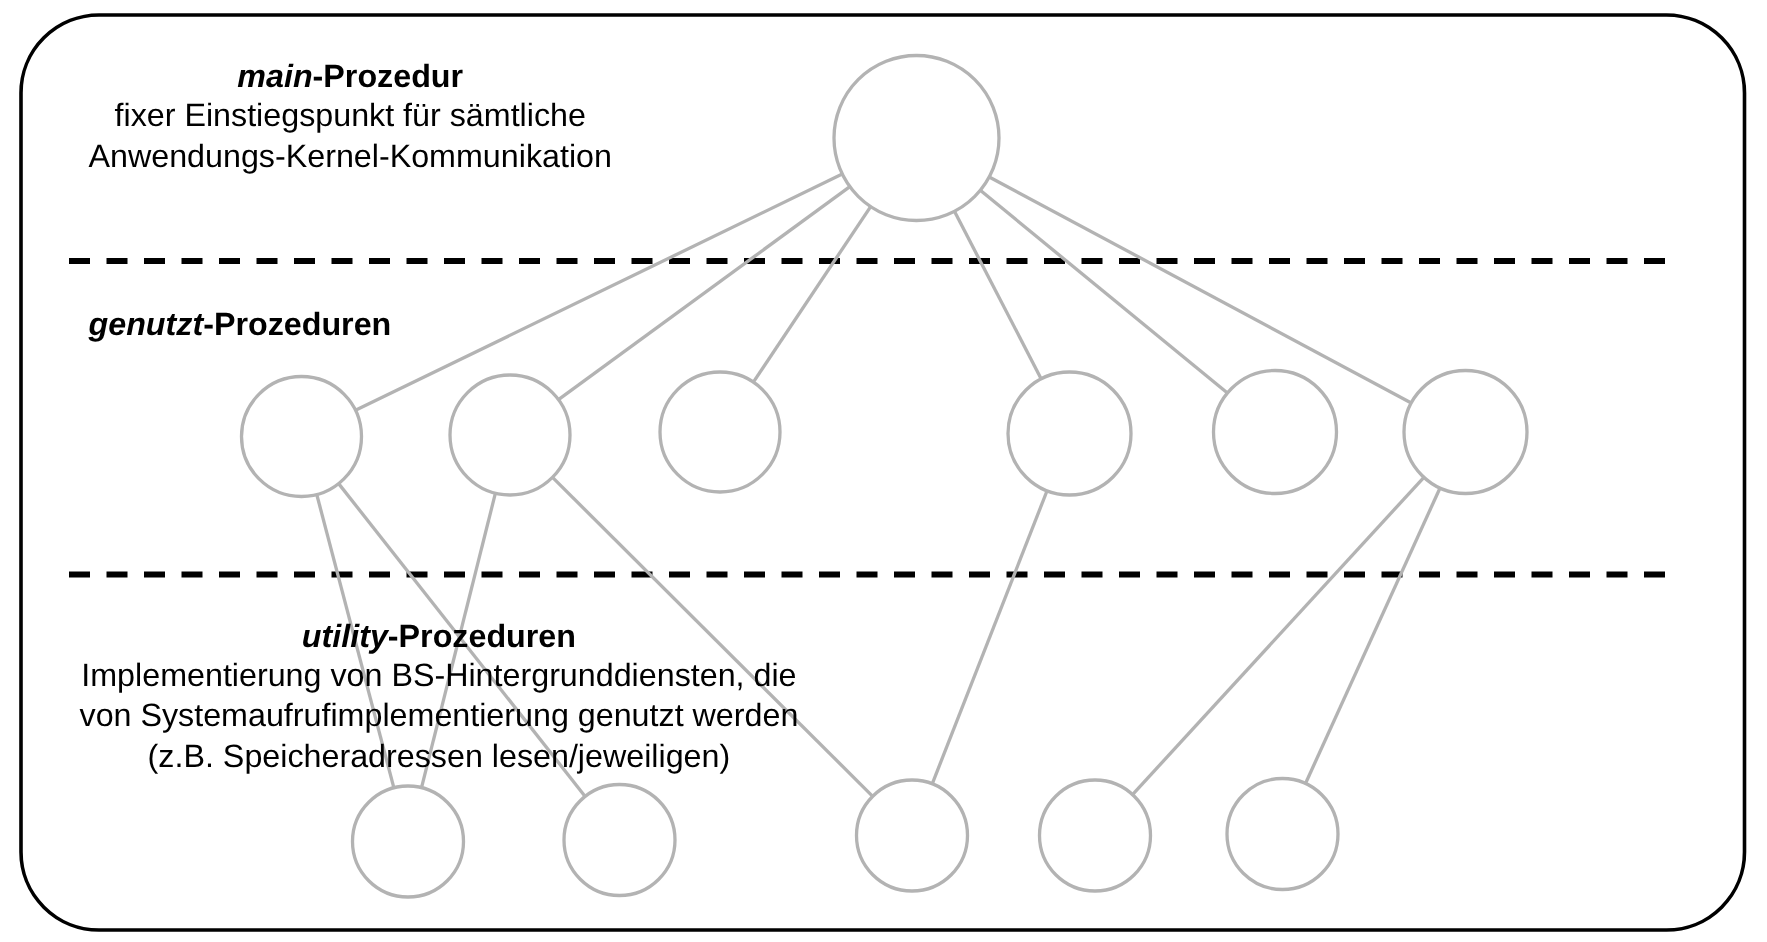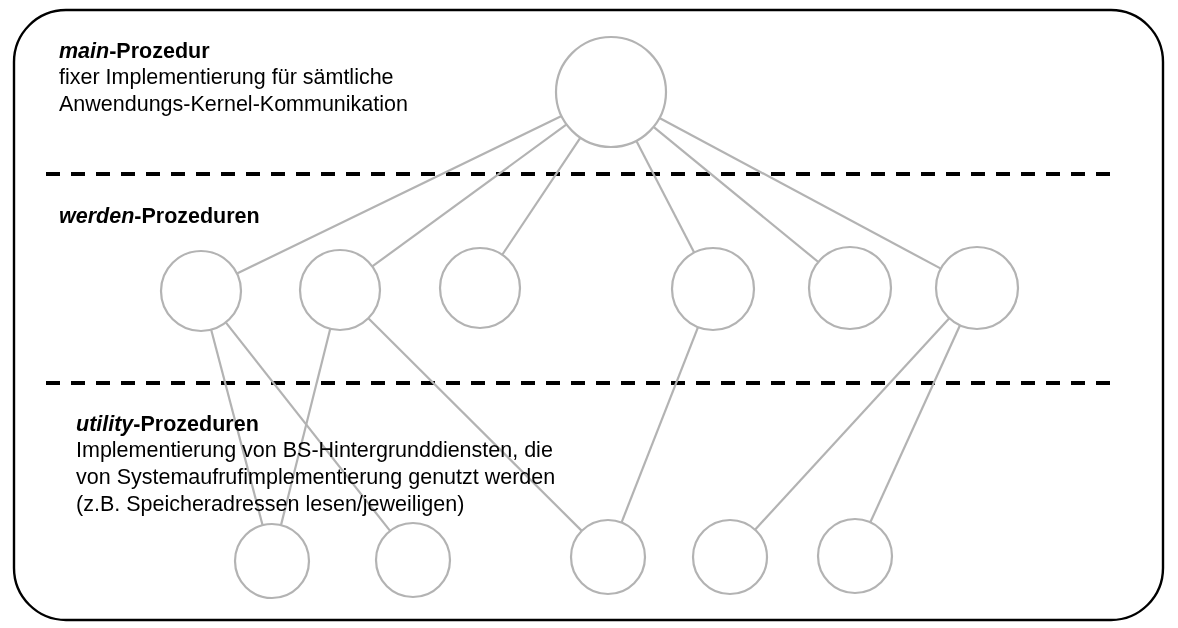--- a/index.html
+++ b/index.html
@@ -9,20 +9,21 @@
   }
   body {
     font-family: "Liberation Sans", sans-serif;
   }
   #canvas {
     position: relative;
     width: 1178px;
     height: 628px;
     background: #ffffff;
     overflow: hidden;
+    text-align: center;
   }
   #graph-svg {
     position: absolute;
     left: 0;
     top: 0;
     width: 1178px;
     height: 628px;
   }
   .text-block {
     position: absolute;
@@ -40,21 +41,21 @@
   }
   .block-body {
     font-size: 21.5px;
     font-weight: normal;
     color: #000000;
     line-height: 27px;
     white-space: pre-line;
   }
   #block-main   { left: 59px; top: 38px; }
   #block-handler{ left: 59px; top: 203px; }
-  #block-utility{ left: 76px; top: 411px; }
+  #block-utility{ left: 53px; top: 411px; }
 </style>
 </head>
 <body>
 
 <div id="canvas">
 
   <svg id="graph-svg" viewBox="0 0 1178 628" xmlns="http://www.w3.org/2000/svg">
     <rect x="14" y="10" width="1149" height="610" rx="52" ry="52" fill="none" stroke="#000000" stroke-width="2.4"></rect>
     <line x1="46" y1="174" x2="1113" y2="174" stroke="#000000" stroke-width="4" stroke-dasharray="14 11"></line>
     <line x1="46" y1="383" x2="1113" y2="383" stroke="#000000" stroke-width="4" stroke-dasharray="14 11"></line>
@@ -86,27 +87,27 @@
         <circle cx="608" cy="557" r="37" fill="none" stroke="#b3b3b3" stroke-width="2.2"></circle>
         <circle cx="730" cy="557" r="37" fill="none" stroke="#b3b3b3" stroke-width="2.2"></circle>
         <circle cx="855" cy="556" r="37" fill="none" stroke="#b3b3b3" stroke-width="2.2"></circle>
       </g>
   </svg>
 
   <div class="text-block" id="block-main">
     <div class="block-title">
       <span class="emph">main</span><span>-Prozedur</span>
     </div>
-    <div class="block-body">fixer Implementierung für sämtliche
+    <div class="block-body">fixer Einstiegspunkt für sämtliche
 Anwendungs-Kernel-Kommunikation</div>
   </div>
 
   <div class="text-block" id="block-handler">
     <div class="block-title">
-      <span class="emph">werden</span><span>-Prozeduren</span>
+      <span class="emph">genutzt</span><span>-Prozeduren</span>
     </div>
   </div>
 
   <div class="text-block" id="block-utility">
     <div class="block-title">
       <span class="emph">utility</span><span>-Prozeduren</span>
     </div>
     <div class="block-body">Implementierung von BS-Hintergrunddiensten, die
 von Systemaufrufimplementierung genutzt werden
 (z.B. Speicheradressen lesen/jeweiligen)</div>

